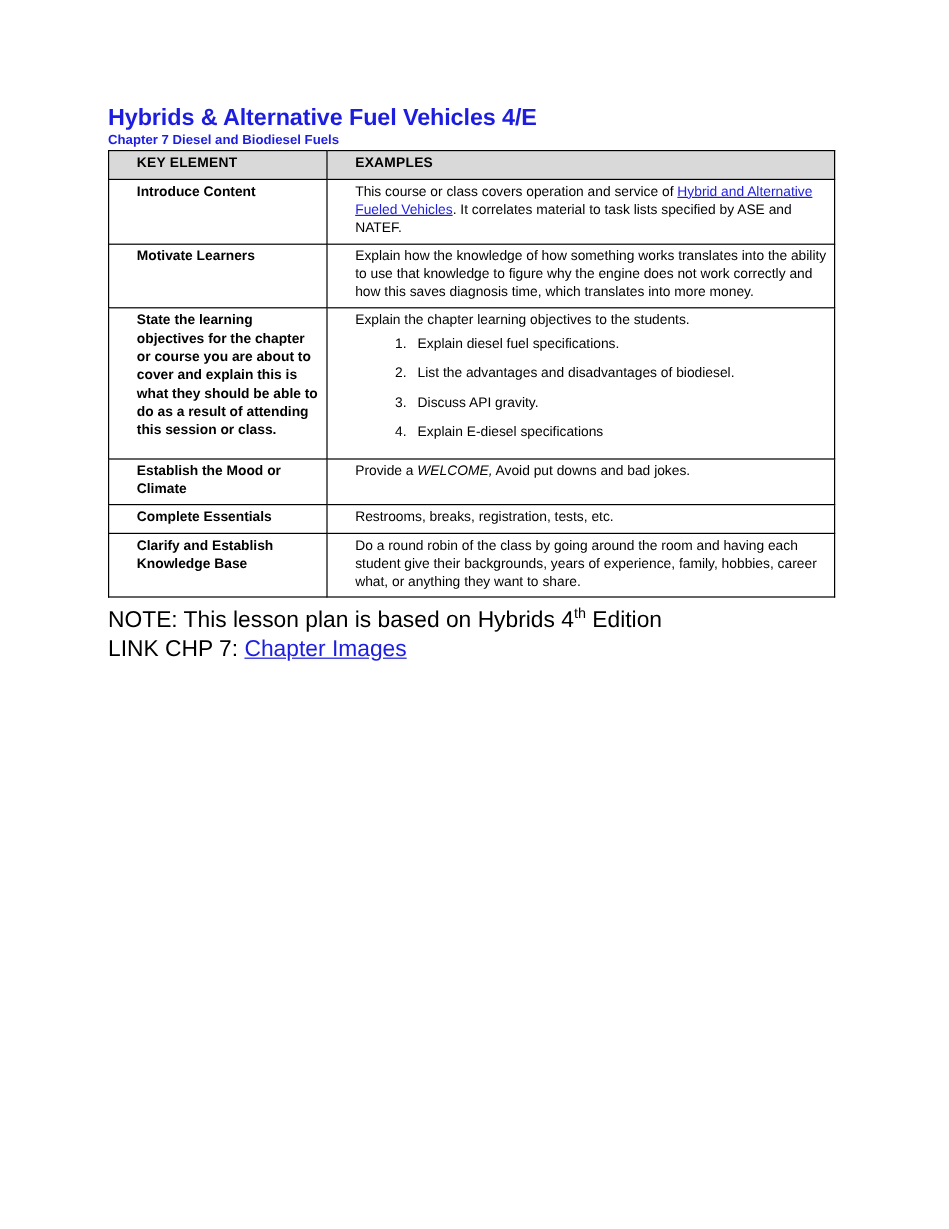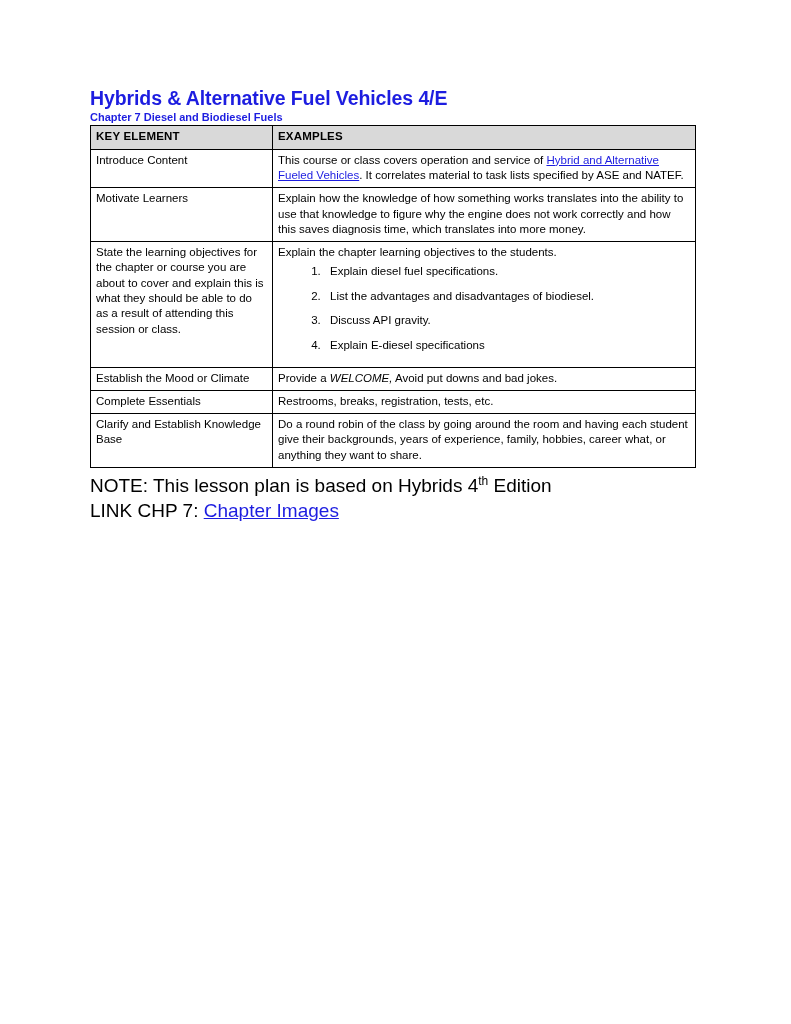--- a/index.html
+++ b/index.html
@@ -54,38 +54,38 @@
 
   table.lesson-table {
     border-collapse: collapse;
     width: 605px;
     table-layout: fixed;
     margin-top: 2px;
   }
   table.lesson-table td, table.lesson-table th {
     border: 1px solid #000;
     vertical-align: top;
-    padding: 3px 5px 4px 5px;
+    padding: 3px 5px 4px 23px;
     font-size: 11.5px;
     line-height: 1.33;
   }
   thead th {
     background: #D9D9D9;
     font-weight: bold;
     font-size: 12.5px;
     text-align: left;
     letter-spacing: 0.2px;
     padding-top: 2px;
     padding-bottom: 2px;
   }
   col.c1 { width: 182px; }
   col.c2 { width: 423px; }
 
   td.key {
-    font-weight: normal;
+    font-weight: bold;
     font-size: 11.5px;
     line-height: 1.35;
   }
   td.example {
     font-size: 11.5px;
     line-height: 1.38;
   }
   .link {
     color: #1D1DE0;
     text-decoration: underline;

